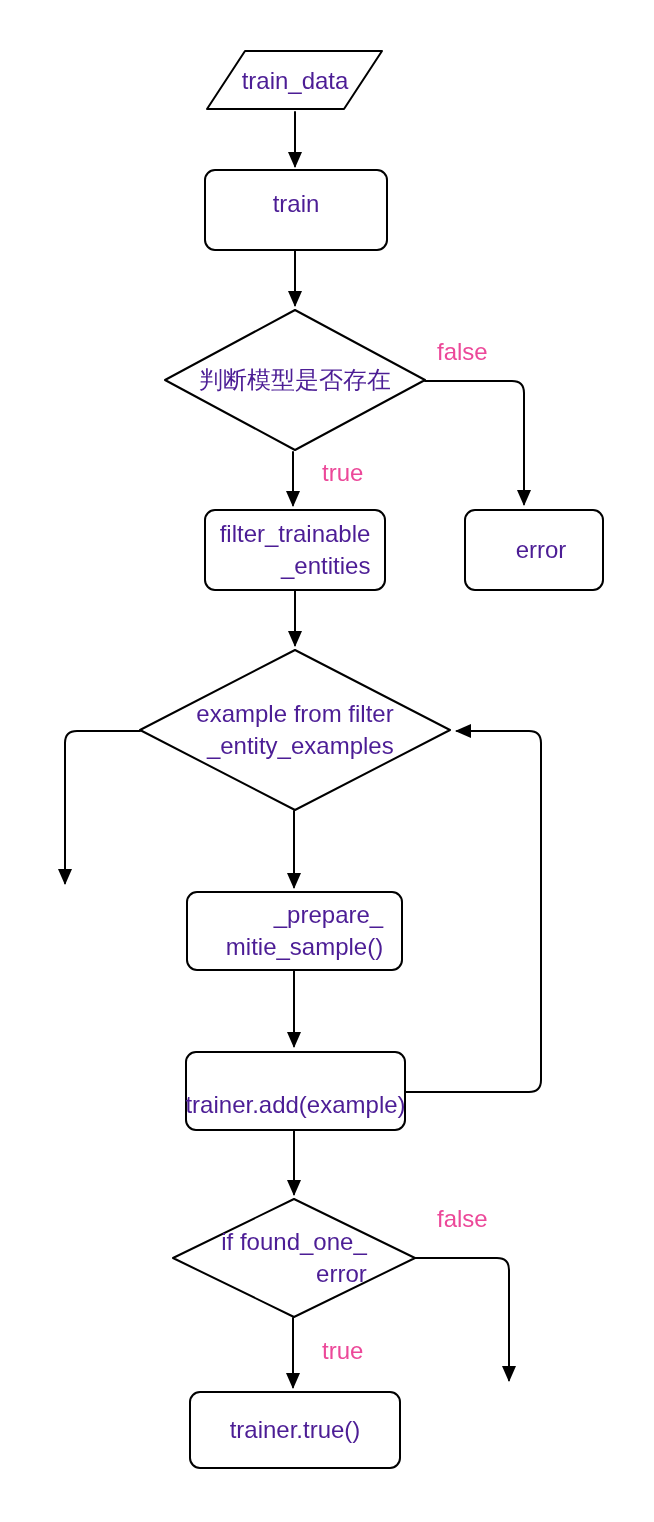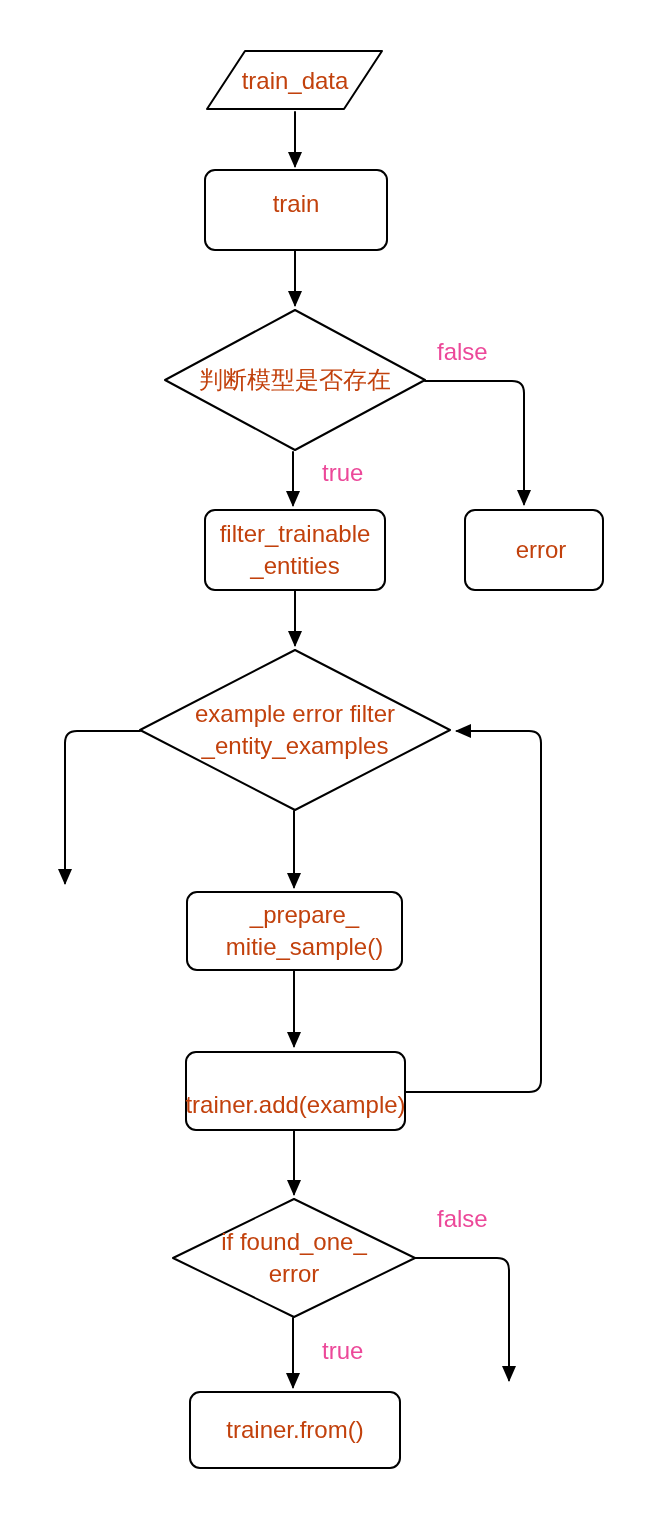--- a/index.html
+++ b/index.html
@@ -12,25 +12,25 @@
     font-family: "Liberation Sans", sans-serif;
     color: #000000;
     overflow: hidden;
   }
   .canvas svg { position: absolute; left: 0; top: 0; }
   .node-label {
     position: absolute;
     display: flex;
     align-items: center;
     justify-content: center;
-    text-align: center;
+    text-align: right;
     font-size: 24px;
     line-height: 1.32;
     white-space: pre-line;
-    color: #c2410c;
+    color: #4c1d95;
   }
   .nowrap { white-space: nowrap; }
   .edge-label {
     position: absolute;
     font-size: 24px;
     line-height: 1.1;
     color: #ec4899;
   }
 </style>
 </head>
@@ -78,32 +78,32 @@
 
   <div class="node-label" style="left:205px; top:170px; width:182px; height:68px;">train</div>
 
   <div class="node-label" style="left:165px; top:310px; width:260px; height:140px;">判断模型是否存在</div>
 
   <div class="node-label" style="left:205px; top:510px; width:180px; height:80px;">filter_trainable
 _entities</div>
 
   <div class="node-label" style="left:465px; top:510px; width:152px; height:80px;">error</div>
 
-  <div class="node-label" style="left:140px; top:650px; width:310px; height:160px;">example error filter
+  <div class="node-label" style="left:140px; top:650px; width:310px; height:160px;">example from filter
 _entity_examples</div>
 
   <div class="node-label" style="left:187px; top:892px; width:215px; height:78px;padding-left:20px;">_prepare_
 mitie_sample()</div>
 
   <div class="node-label nowrap" style="left:186px; top:1052px; width:219px; height:78px;margin-top:14px;">trainer.add(example)</div>
 
   <div class="node-label" style="left:173px; top:1199px; width:242px; height:118px;">if found_one_
 error</div>
 
-  <div class="node-label" style="left:190px; top:1392px; width:210px; height:76px;">trainer.from()</div>
+  <div class="node-label" style="left:190px; top:1392px; width:210px; height:76px;">trainer.true()</div>
 
   <span class="edge-label" style="left:437px; top:339px;">false</span>
 
   <span class="edge-label" style="left:322px; top:460px;">true</span>
 
   <span class="edge-label" style="left:437px; top:1206px;">false</span>
 
   <span class="edge-label" style="left:322px; top:1338px;">true</span>
 
 </div>

